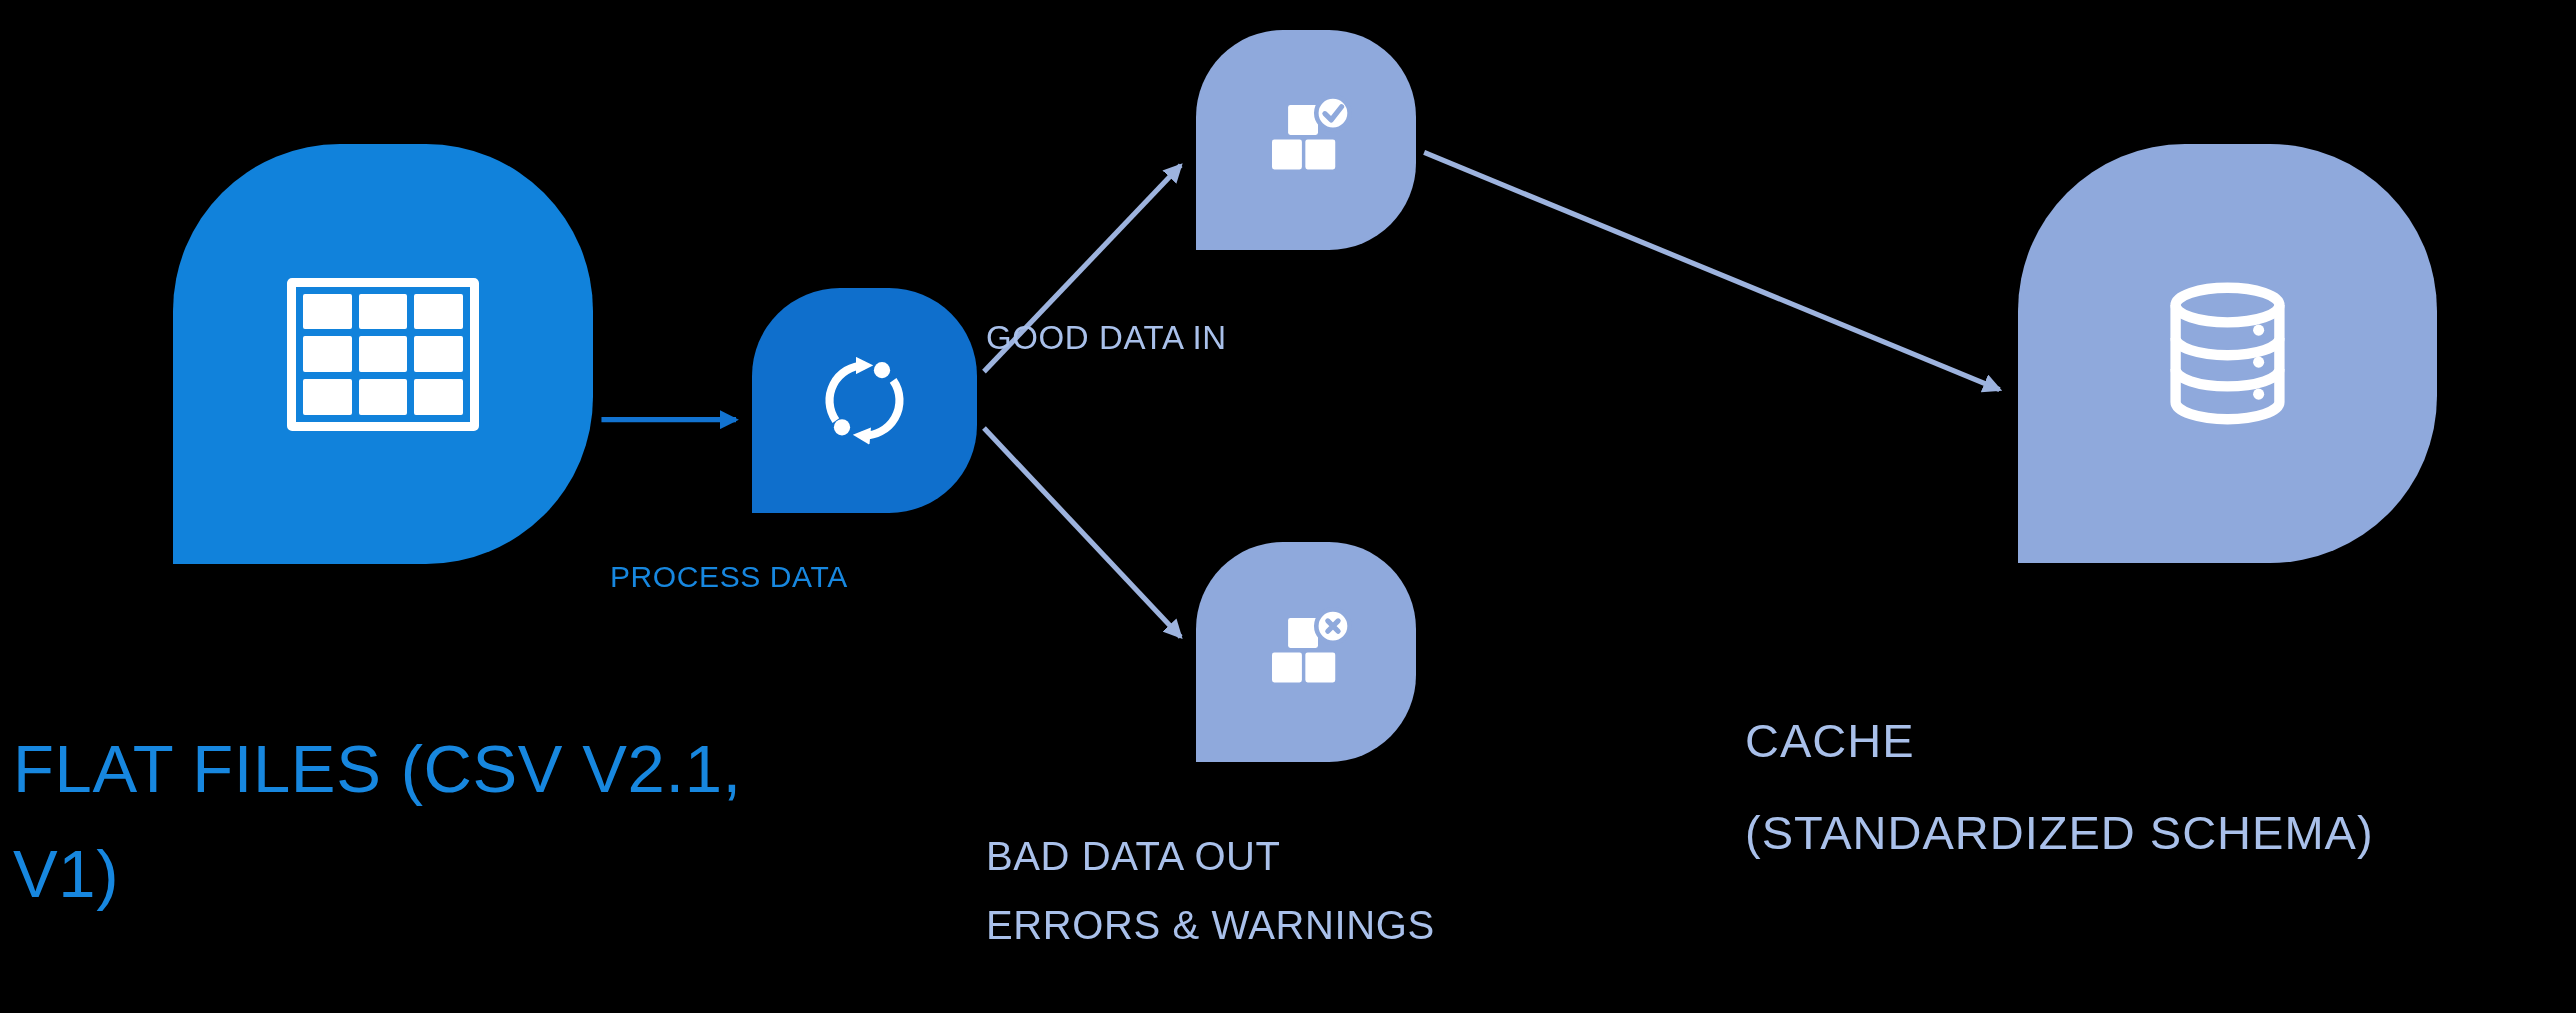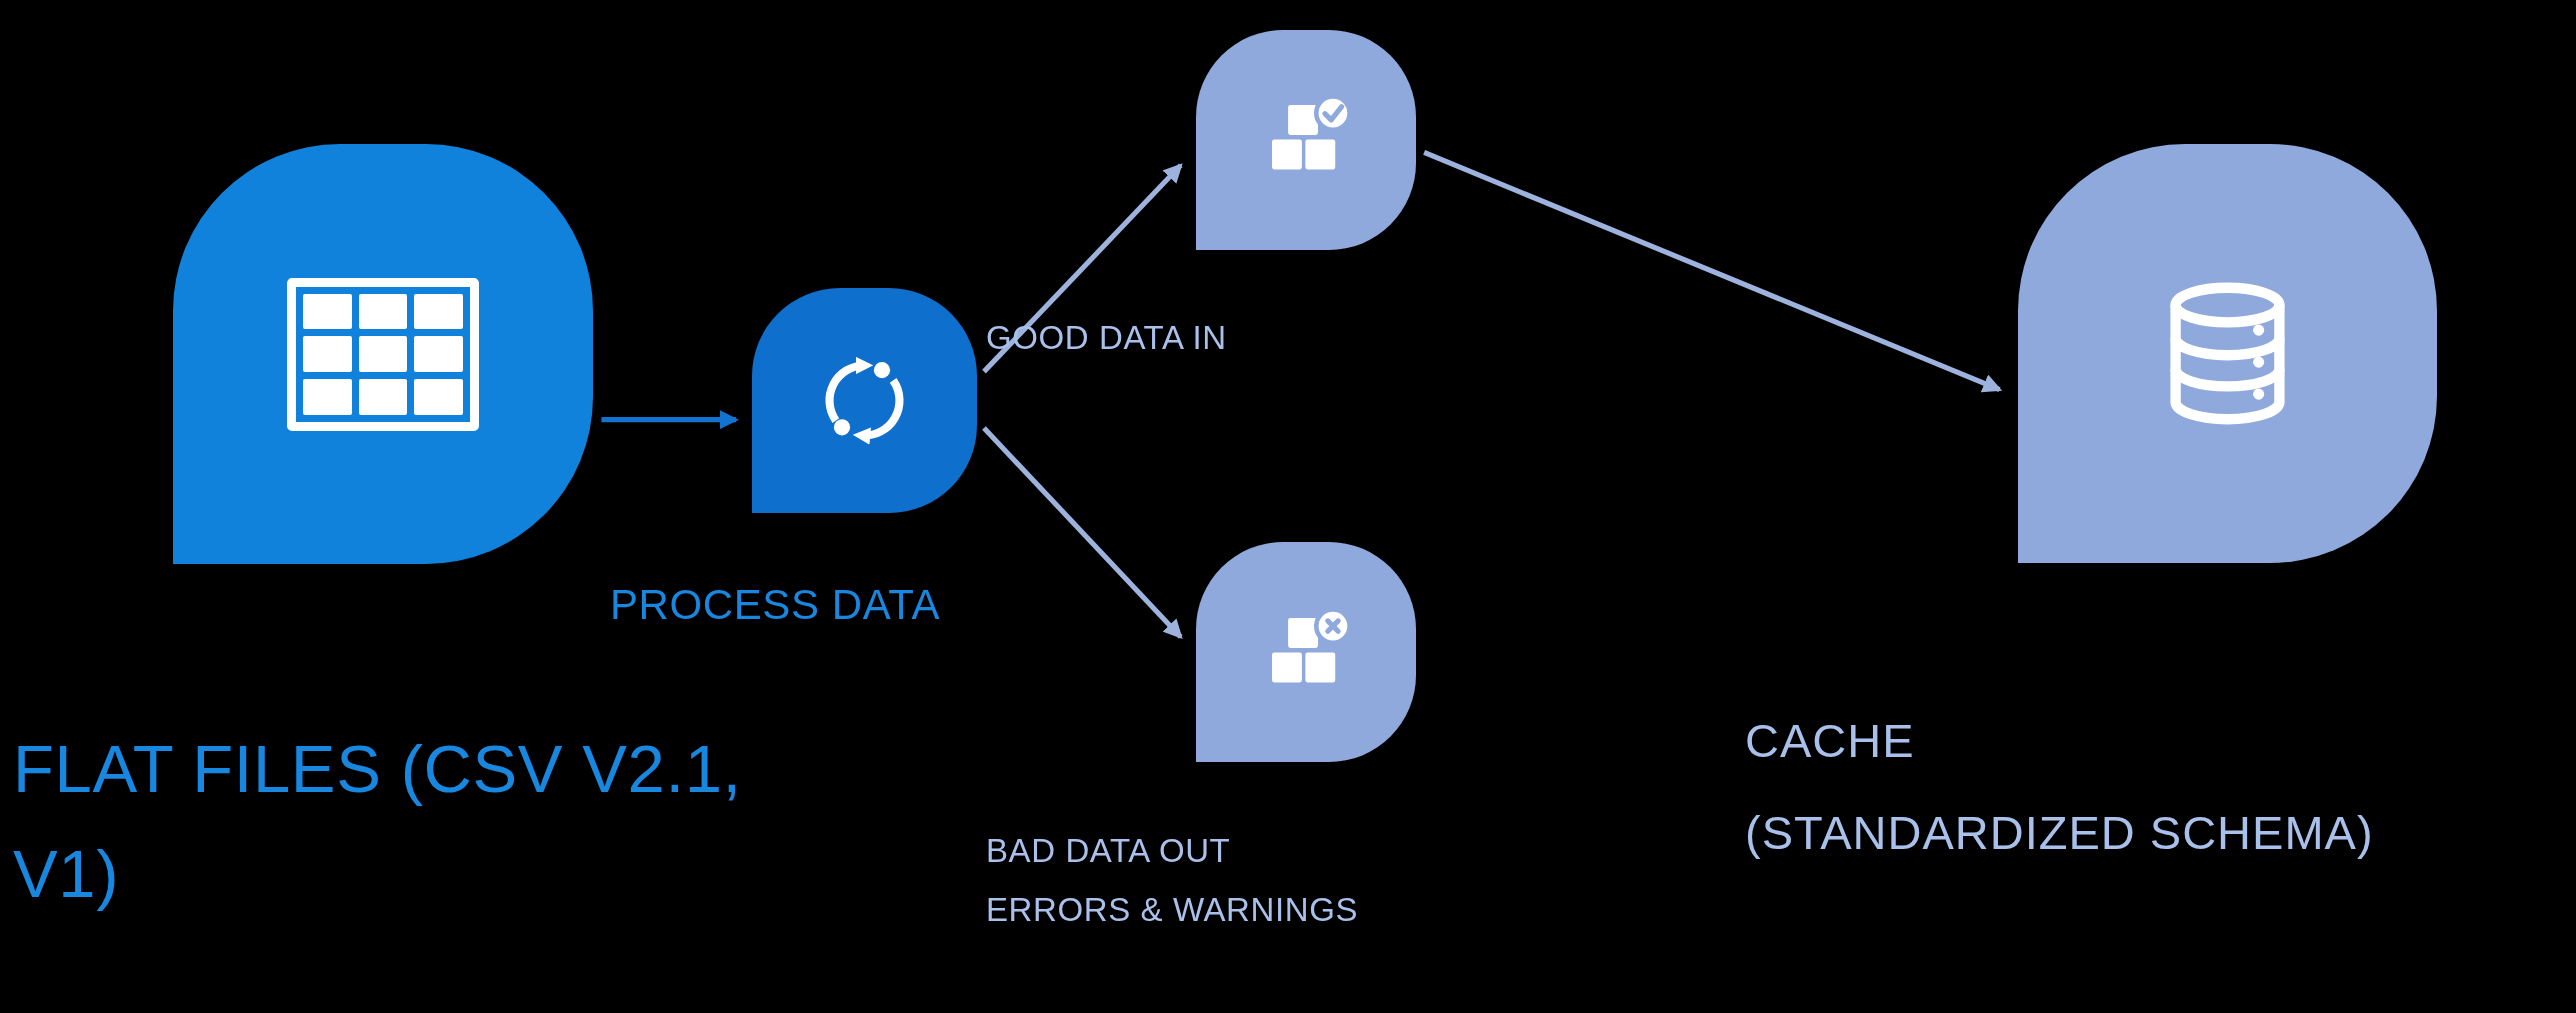--- a/index.html
+++ b/index.html
@@ -29,24 +29,24 @@
     display:grid;
     grid-template-columns:repeat(3,1fr);
     grid-template-rows:repeat(3,1fr);
     gap:7px;
   }
   .table-icon>div{background:#fff;border-radius:1.9px}
 
   .caption{position:absolute;text-align:left;font-weight:400}
   .caption p{margin:0}
   .cap-flat-files{left:13px;top:717px;width:763px;font-size:67px;line-height:1.56;letter-spacing:0.6px}
-  .cap-process{left:610px;top:576px;width:513px;font-size:42px;line-height:1.38;letter-spacing:0.6px}
+  .cap-process{left:610px;top:556px;width:513px;font-size:30px;line-height:1.38;letter-spacing:0.6px}
   .cap-process p.wrap{max-width:276px;margin:16.7px auto 0}
   .cap-good{left:986px;top:319px;width:641px;font-size:33px;letter-spacing:0.6px}
-  .cap-bad{left:986px;top:828px;width:641px;font-size:33px;line-height:1.4;letter-spacing:0.6px}
+  .cap-bad{left:986px;top:828px;width:641px;font-size:40px;line-height:1.4;letter-spacing:0.6px}
   .cap-bad p + p{margin-top:13px}
   .cap-cache{left:1745px;top:708px;width:961px;font-size:47px;line-height:1.4;letter-spacing:1px}
   .cap-cache p + p{margin-top:26px}
 </style>
 </head>
 <body>
 
 <div class="canvas" style="background-color: rgb(0, 0, 0);">
 
   <svg class="arrows" viewBox="0 0 4019 1581" width="2576" height="1013">

